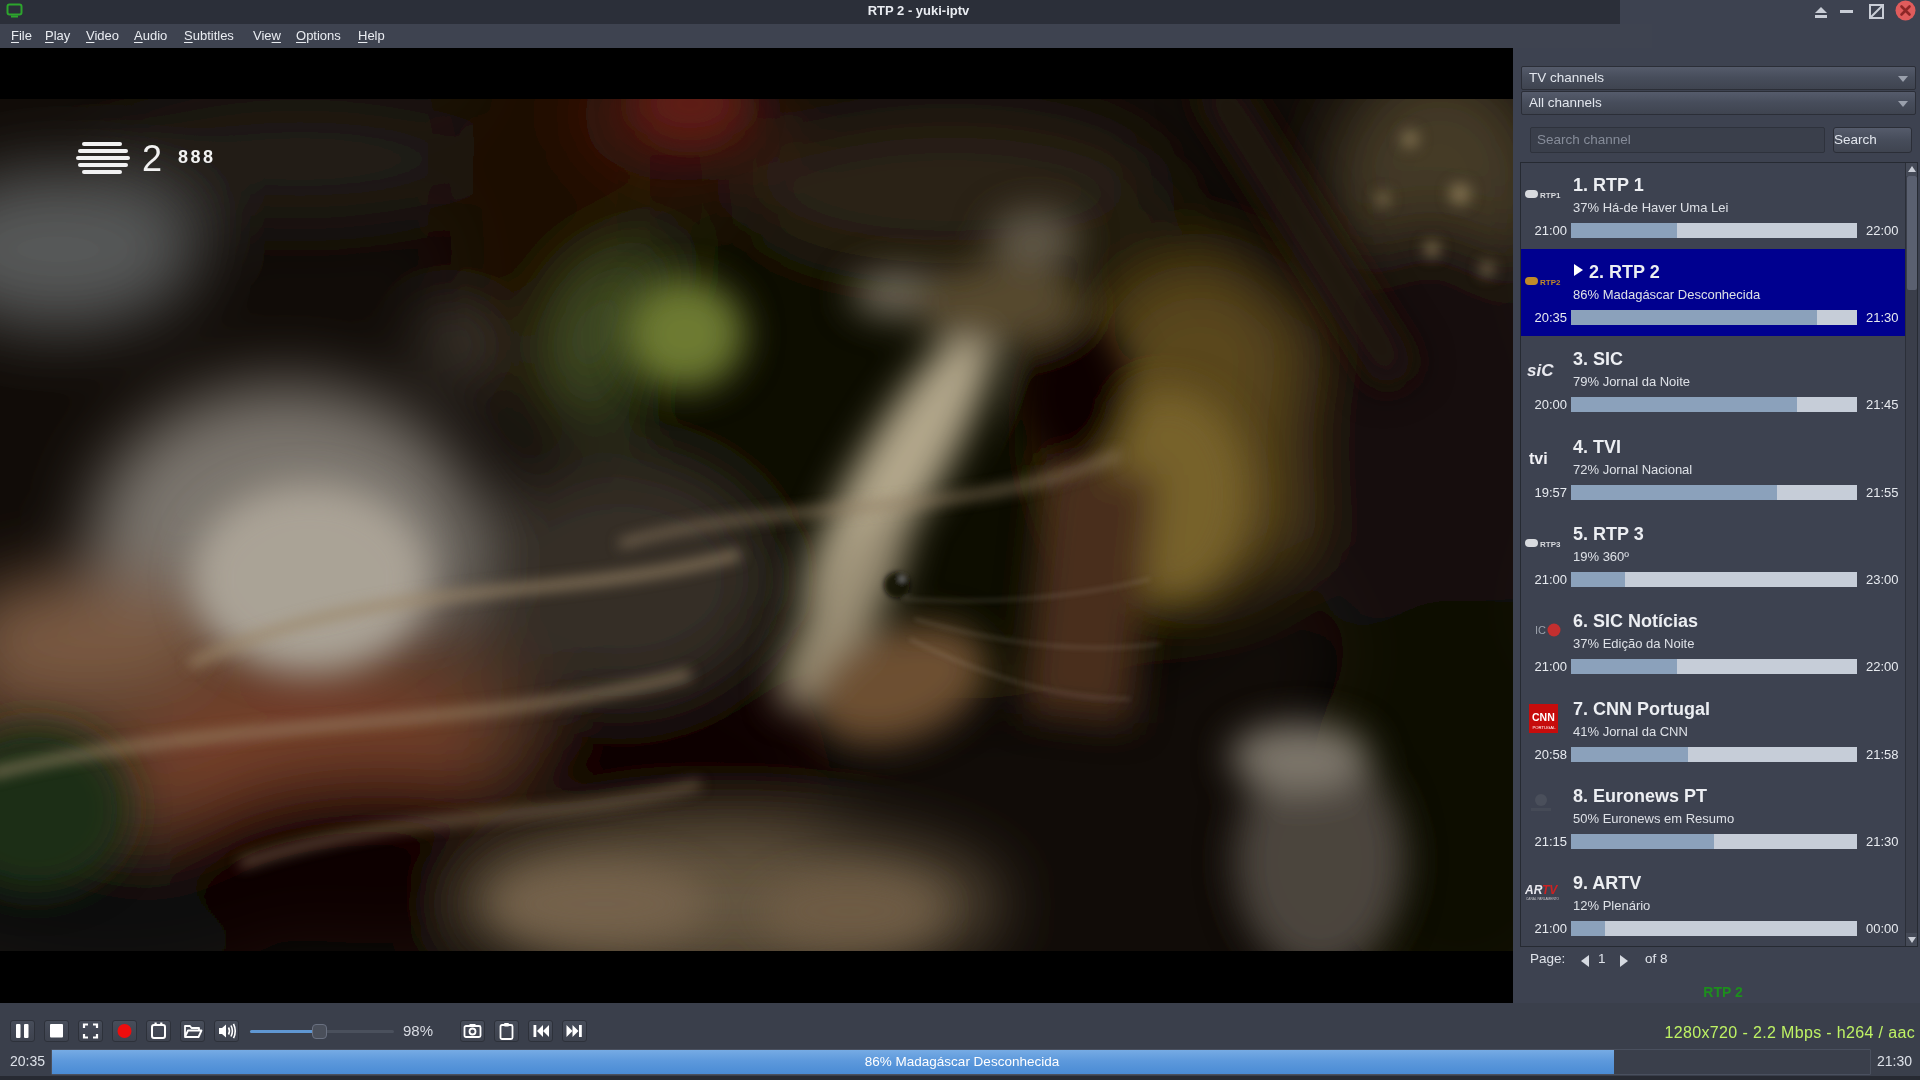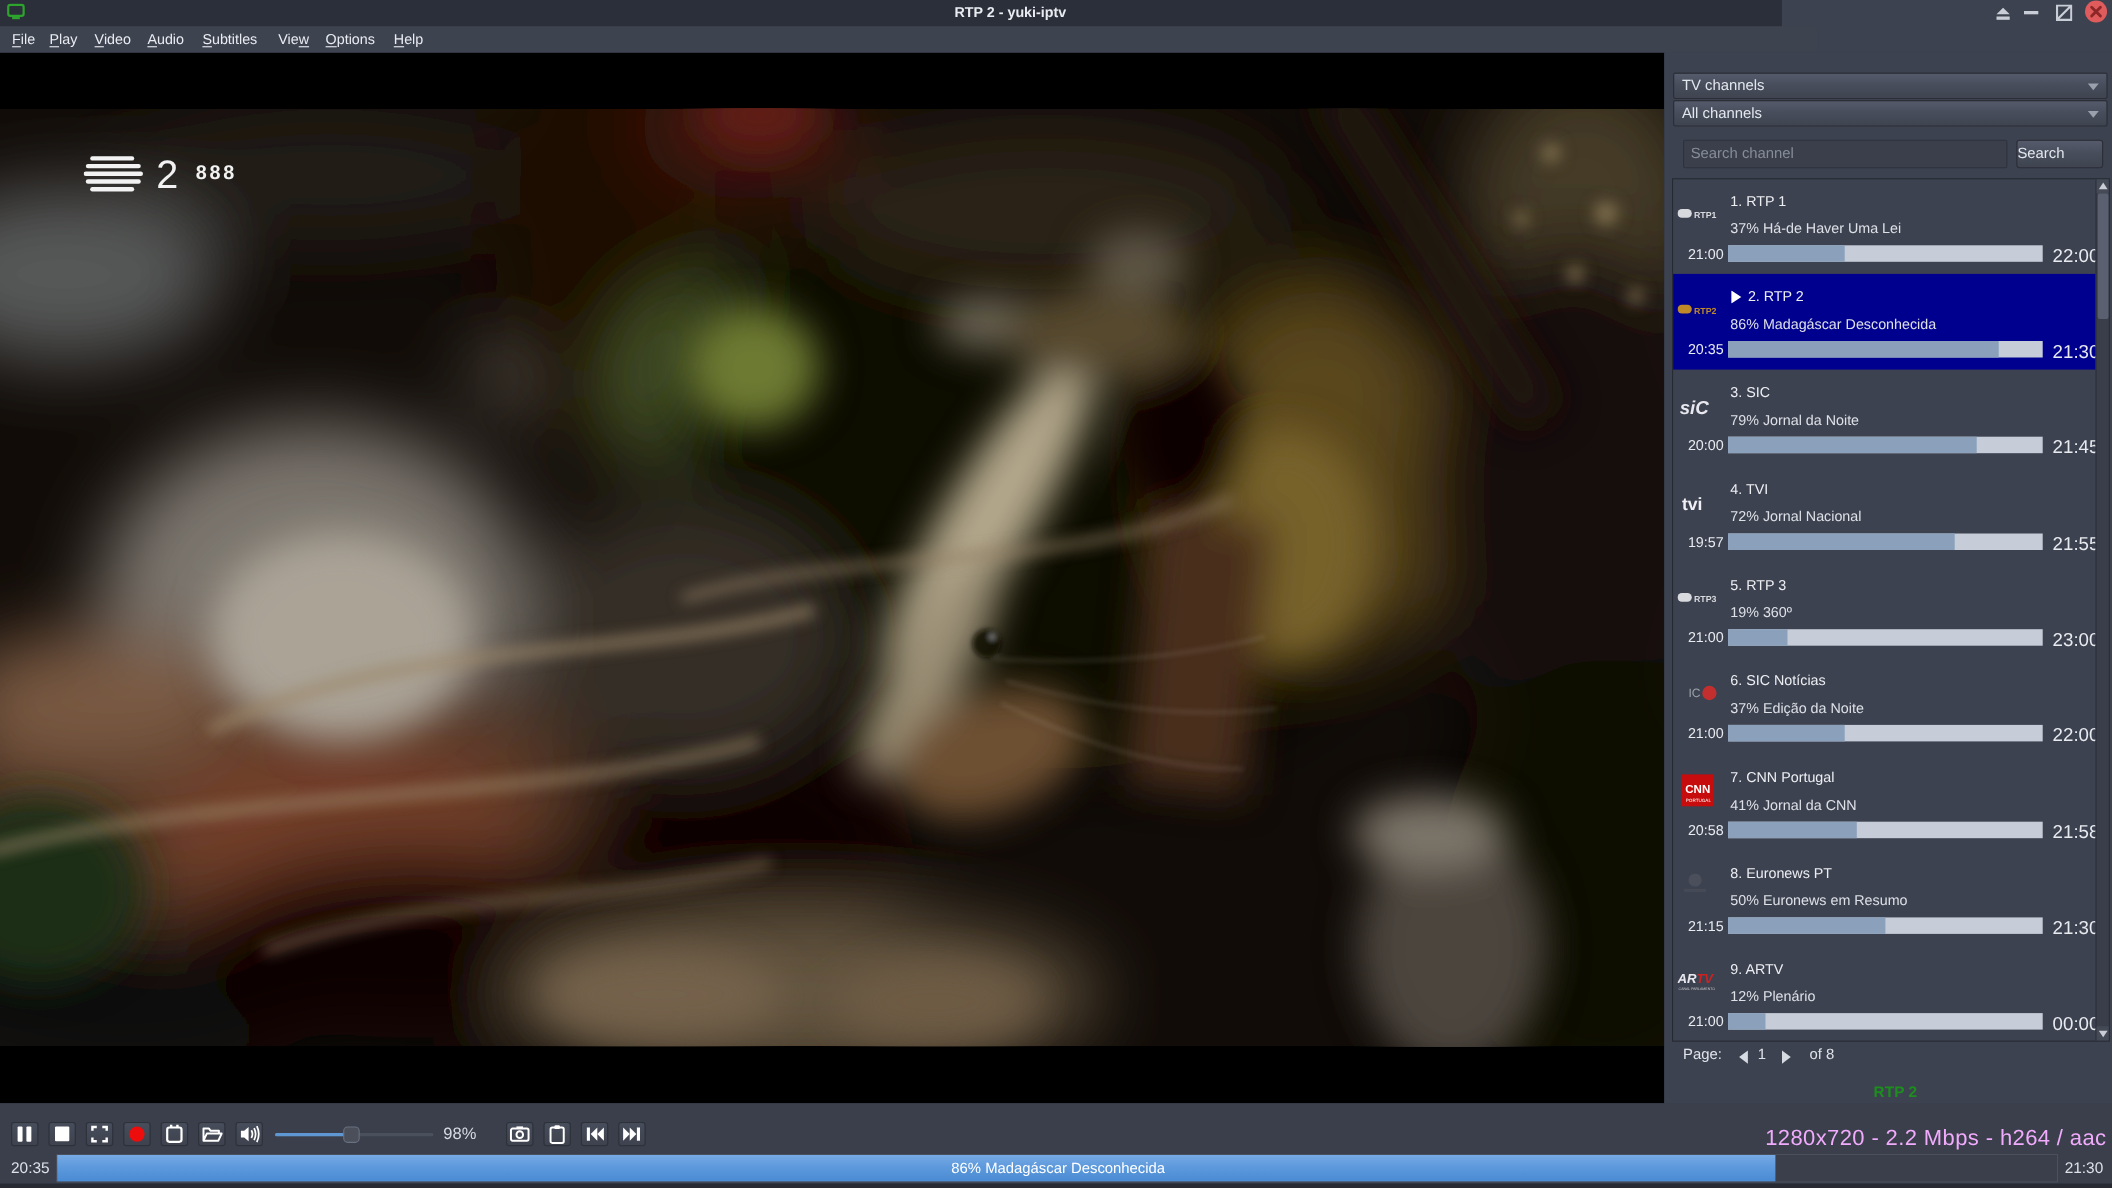--- a/index.html
+++ b/index.html
@@ -19,31 +19,31 @@
 #searchbtn { position:absolute; left:320px; top:79px; width:79px; height:26px; background:linear-gradient(#555b6b,#474d5b 48%,#3f4450); border:1px solid #2b2e37; border-radius:3px; color:#e2e6ed; font-size:13.5px; text-align:left; line-height:24px; }
 #chanlist { position:absolute; left:7px; top:114px; width:398px; height:785px; border:1px solid #262a32; background:#3d4250; overflow:hidden; }
 #scrollbar { position:absolute; right:0; top:0; width:12px; height:783px; background:#3a3e4a; border-left:1px solid #2b2f38; }
 #sb-up { position:absolute; top:0; left:0; width:12px; height:13px; background:#454a57; }
 #sb-dn { position:absolute; bottom:0; left:0; width:12px; height:13px; background:#454a57; }
 #sb-handle { position:absolute; top:13px; left:1px; width:10px; height:114px; background:#5a6070; border-radius:2px; }
 .sbarr { position:absolute; left:2px; width:0; height:0; border-left:4px solid transparent; border-right:4px solid transparent; }
 .row { position:absolute; left:0; width:385px; height:87px; }
 .row.sel { background:#00008f; }
 .rlogo { position:absolute; left:4px; top:14px; width:38px; height:38px; }
-.rtitle { position:absolute; left:52px; top:13px; color:#eceef2; font-size:13px; font-weight:normal; }
+.rtitle { position:absolute; left:52px; top:13px; color:#eceef2; font-size:18px; font-weight:bold; }
 .rsub { position:absolute; left:52px; top:38px; color:#dde0e6; font-size:13px; }
 .rtime-l { position:absolute; left:0px; top:61px; width:46px; color:#e7eaef; font-size:13px; text-align:right; }
-.rtime-r { position:absolute; left:345px; top:61px; width:40px; color:#e7eaef; font-size:17px; }
+.rtime-r { position:absolute; left:345px; top:61px; width:40px; color:#e7eaef; font-size:13px; }
 .rbar { position:absolute; left:50px; top:61px; width:286px; height:15px; background:#c6cdd8; }
 .rfill { position:absolute; left:0; top:0; height:15px; background:#8ba1bb; }
 #pagerow { position:absolute; left:0; top:903px; width:407px; height:22px; color:#dfe3ea; font-size:13.5px; }
 #rtp2green { position:absolute; left:0; top:936px; width:420px; text-align:center; color:#1d8e1d; font-size:14px; font-weight:bold; }
 #bottombar { position:absolute; left:0; top:1003px; width:1920px; height:77px; background:#3a3f4b; }
 .btn { position:absolute; top:17px; width:25px; height:22px; background:linear-gradient(#474d5a,#3d424e); border:1px solid #2d313a; border-radius:3px; }
-#stats { position:absolute; right:5px; top:21px; color:#f0abfc; font-size:20px; letter-spacing:0.35px;margin-left:44px; }
+#stats { position:absolute; right:5px; top:21px; color:#bef264; font-size:16px; letter-spacing:0.35px;margin-left:44px; }
 #seekrow { position:absolute; left:0; top:46px; width:1920px; height:26px; }
 #timeL { position:absolute; left:10px; top:4px; color:#dde1e8; font-size:14px; }
 #timeR { position:absolute; left:1877px; top:4px; color:#dde1e8; font-size:14px; }
 #groove { position:absolute; left:51px; top:0px; width:1820px; height:26px; border:1px solid #4a505e; border-radius:1px; }
 #seekfill { position:absolute; left:0px; top:0px; width:1562px; height:24px; background:linear-gradient(#76abe4,#5d99dc 45%,#4a8bd4); }
 #seektext { position:absolute; left:0; top:4px; width:1820px; text-align:center; color:#ffffff; font-size:13.5px; }
 #botstrip { position:absolute; left:0; top:73px; width:1920px; height:4px; background:#272a32; }
 </style>
 </head>
 <body>

